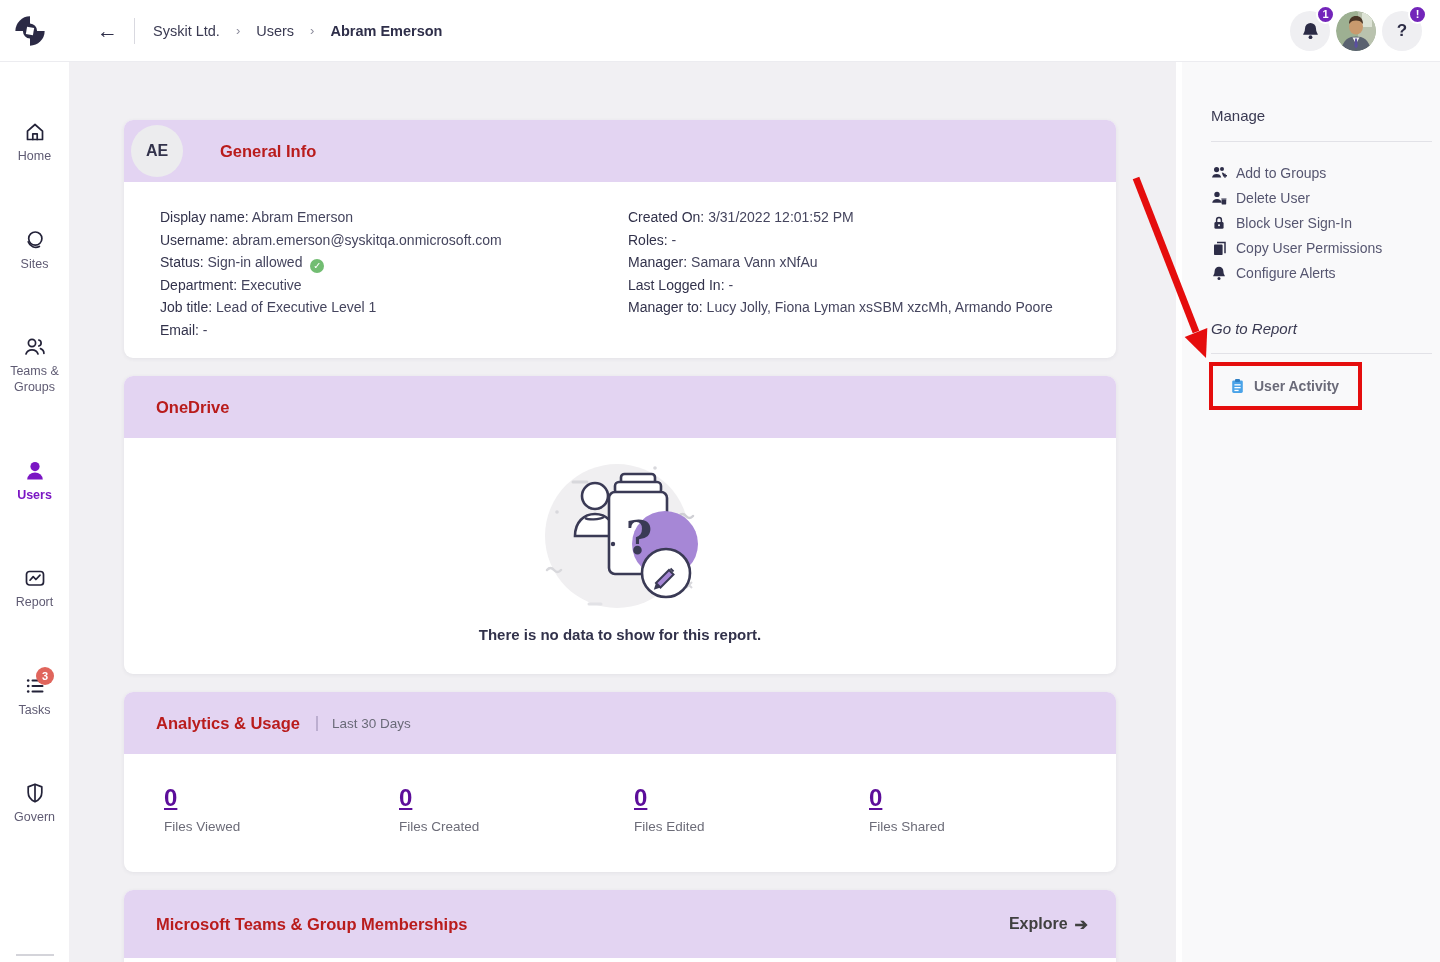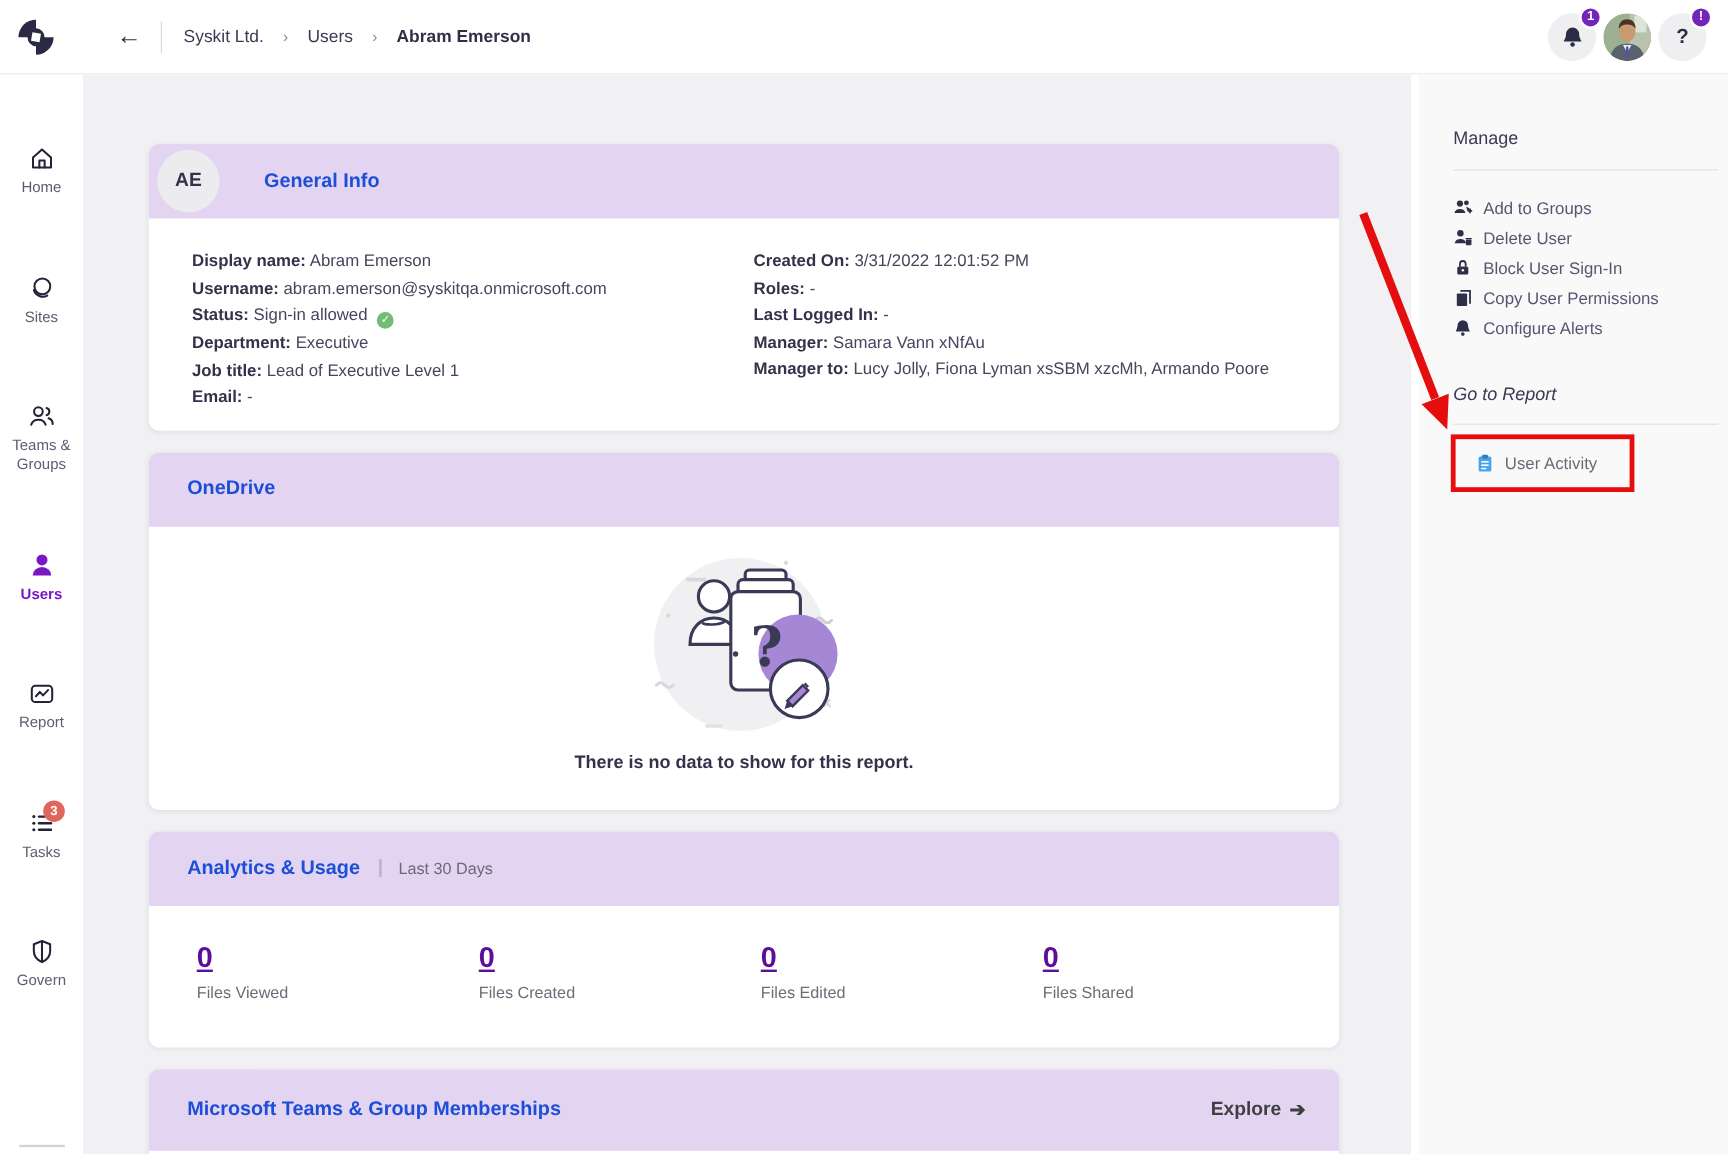--- a/index.html
+++ b/index.html
@@ -38,34 +38,34 @@
     align-items:center; justify-content:center; }
   .sb-divider { position:absolute; bottom:6px; left:16px; width:38px; height:2px; background:#d4d4da; }
 
   
   .main { position:absolute; left:69px; top:62px; width:1107px; bottom:0; background:#f1f0f3;
     overflow:hidden; }
   .content { width:992px; margin-left:55px; padding-top:58px; }
   .card { background:#fff; border-radius:9px; box-shadow:0 1px 4px rgba(40,40,70,.07); margin-bottom:18px; }
   .card-head { position:relative; background:#e3d4f2; border-radius:9px 9px 0 0; height:62px;
     display:flex; align-items:center; }
-  .card-head .title { font-size:16.5px; font-weight:bold; color:#1d4ed8; }
+  .card-head .title { font-size:16.5px; font-weight:bold; color:#b91c1c; }
   .head-pad { padding-left:32px; }
   .ae-circle { position:absolute; left:7px; top:5px; width:52px; height:52px; border-radius:50%;
     background:#ececee; display:flex; align-items:center; justify-content:center;
     font-size:16px; font-weight:bold; color:#32324b; }
   .gi-title { padding-left:96px; }
   .period { font-size:13.5px; color:#6a6a78; border-left:2px solid #bcaed0; padding-left:14px;
     margin-left:16px; font-weight:normal; }
 
   .gi-body { display:flex; padding:24px 36px 17px 36px; }
   .gi-col-left { width:468px; }
   .gi-col-right { flex:1; }
   .frow { font-size:14px; line-height:22.5px; color:#45455e; white-space:nowrap; }
-  .frow .fl { font-weight:bold; color:#32324b; }
+  .frow .fl { font-weight:normal; color:#32324b; }
   .check { display:inline-flex; width:14px; height:14px; border-radius:50%; background:#72bd72;
     color:#fff; font-size:9.5px; align-items:center; justify-content:center; vertical-align:-2px;
     margin-left:4px; font-weight:bold; }
 
   .empty-body { height:236px; display:flex; flex-direction:column; align-items:center;
     justify-content:flex-start; padding-top:14px; }
   .empty-msg { font-size:15px; font-weight:bold; color:#32324b; margin-top:6px; }
 
   .stats-body { display:flex; padding:30px 0 0 40px; height:118px; }
   .stat { width:235px; }
@@ -80,21 +80,21 @@
 
   
   .rightpanel { position:absolute; left:1176px; top:62px; right:0; bottom:0; background:#f9f9fa;
     border-left:6px solid #fff; }
   .rp-title { position:absolute; left:29px; font-size:15px; color:#3a3a52; }
   .rp-divider { position:absolute; left:29px; right:8px; height:1px; background:#e2e2e7; }
   .rp-list { position:absolute; left:29px; top:98px; }
   .rp-link { display:flex; align-items:center; gap:9px; height:25px; font-size:14px; color:#565670;
     cursor:pointer; white-space:nowrap; }
   .report-box { position:absolute; left:27px; top:300px; width:153px; height:48px;
-    border:4px solid #e50d0d; display:flex; align-items:center; padding-left:17px; }
+    border:4px solid #e50d0d; display:flex; align-items:center; padding-left:17px;font-weight:bold; }
   .report-box .rp-link { color:#6a6a78; }
 
   .arrow-overlay { position:absolute; left:0; top:0; width:1440px; height:962px; z-index:60;
     pointer-events:none; }
   svg { display:block; }
 </style>
 </head>
 <body>
 
 <header class="topbar">
@@ -248,26 +248,26 @@
         <div class="gi-col-right">
           <div class="frow">
             <span class="fl">Created On:</span>
             <span class="fv">3/31/2022 12:01:52 PM</span>
           </div>
           <div class="frow">
             <span class="fl">Roles:</span>
             <span class="fv">-</span>
           </div>
           <div class="frow">
+            <span class="fl">Manager:</span>
+            <span class="fv">Samara Vann xNfAu</span>
+          </div>
+          <div class="frow">
             <span class="fl">Last Logged In:</span>
             <span class="fv">-</span>
-          </div>
-          <div class="frow">
-            <span class="fl">Manager:</span>
-            <span class="fv">Samara Vann xNfAu</span>
           </div>
           <div class="frow">
             <span class="fl">Manager to:</span>
             <span class="fv">Lucy Jolly, Fiona Lyman xsSBM xzcMh, Armando Poore</span>
           </div>
         </div>
       </div>
     </section>
 
     <section class="card">

